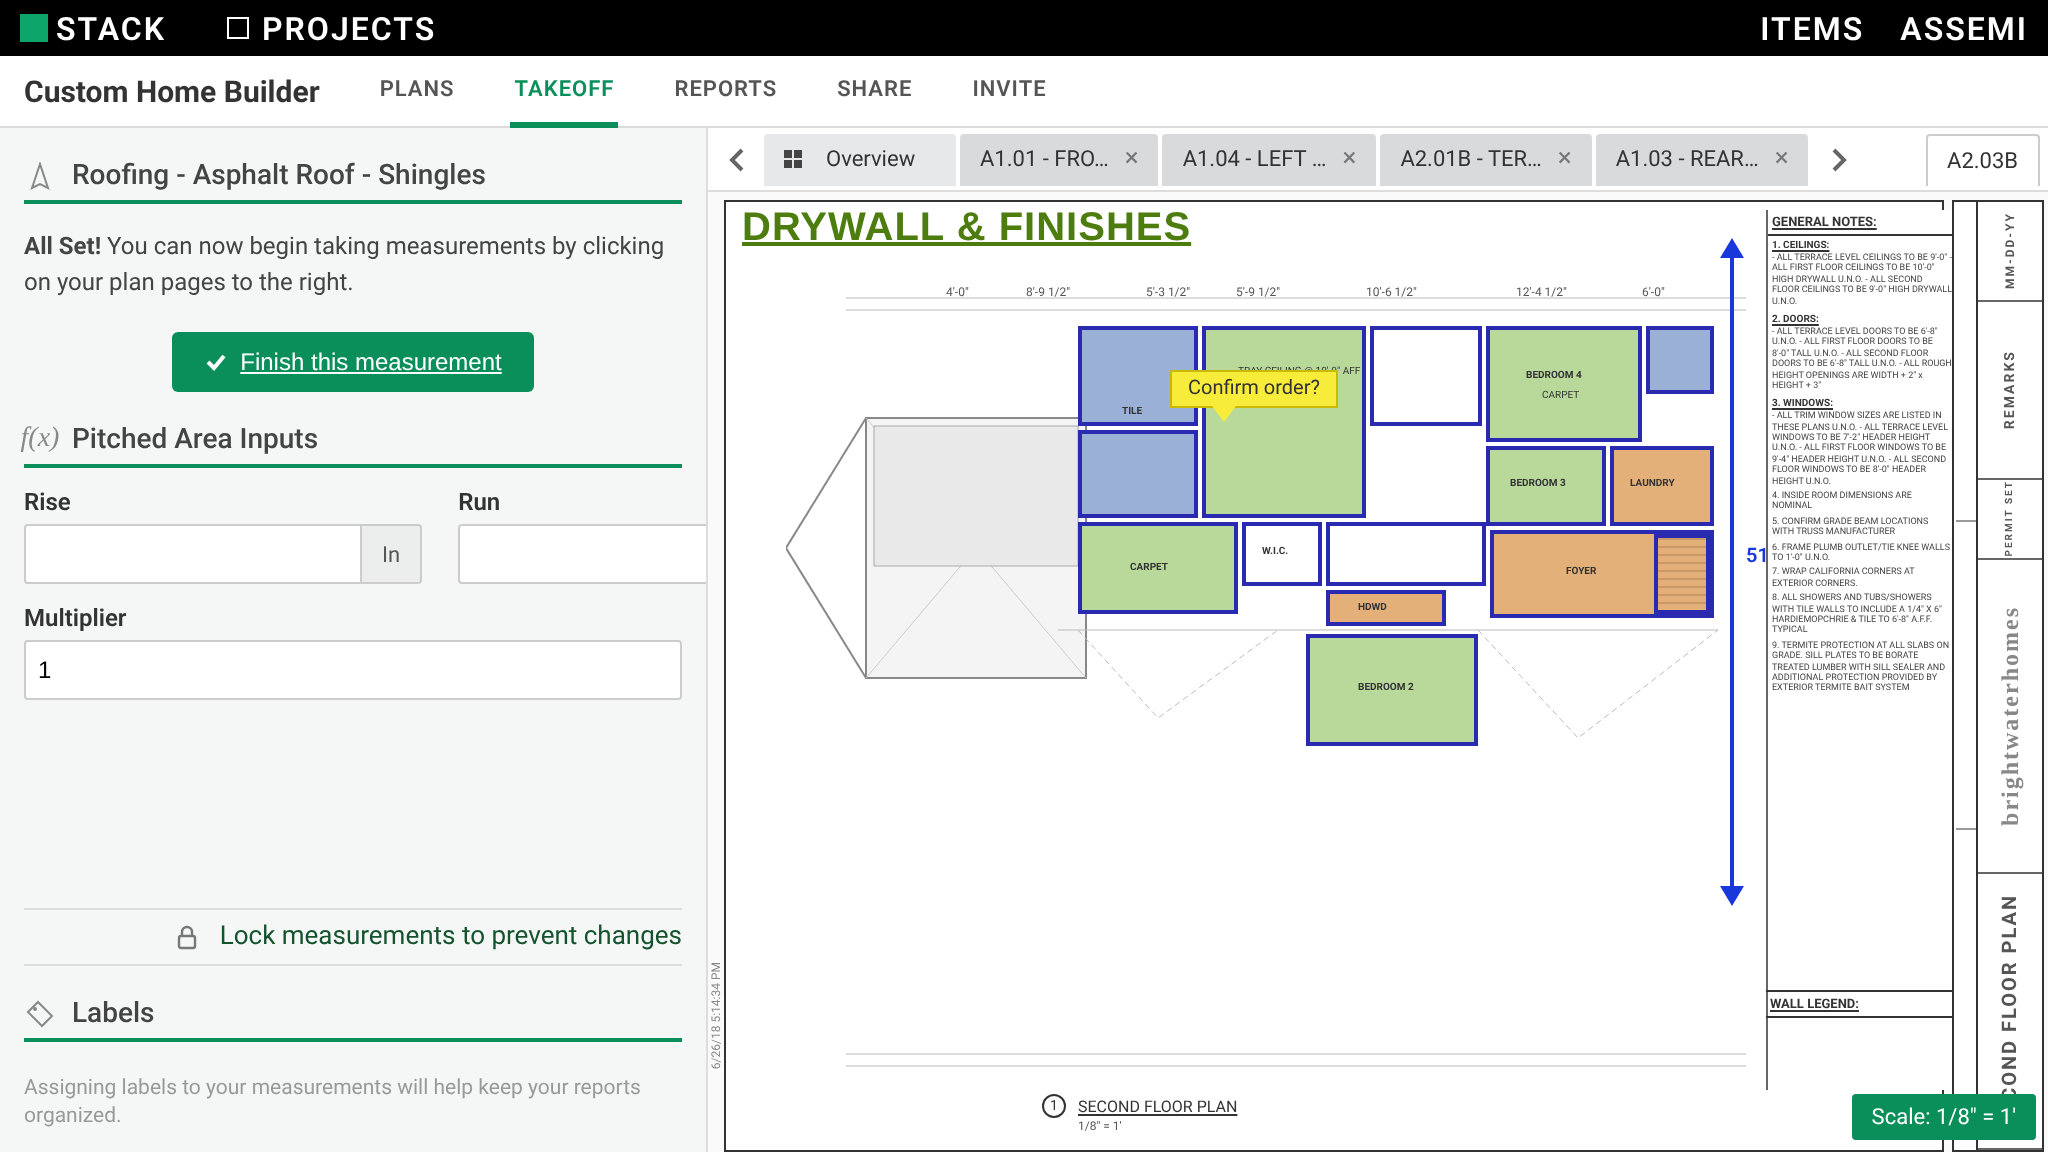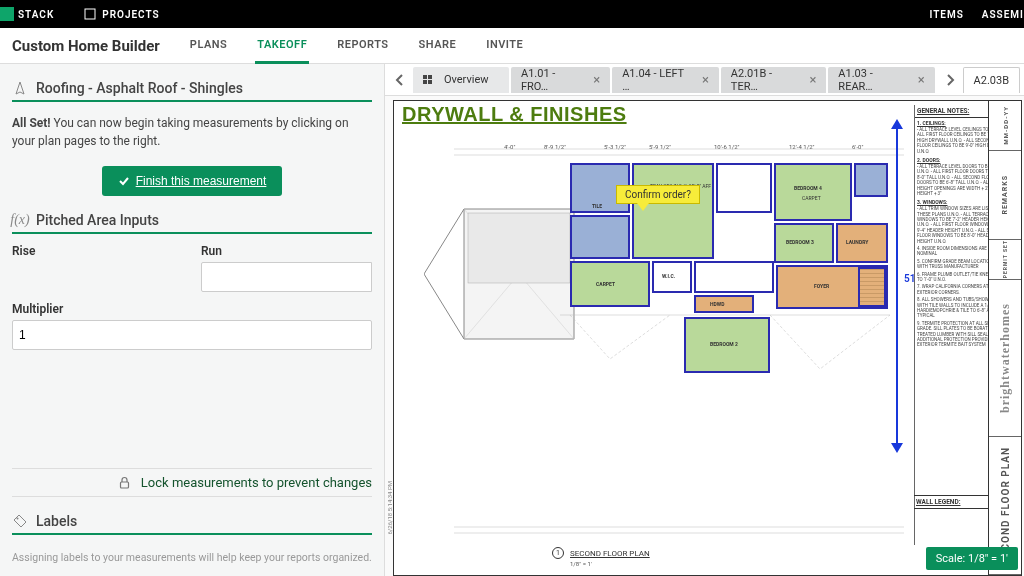--- a/index.html
+++ b/index.html
@@ -1,36 +1,36 @@
 <!DOCTYPE html>
 <html><head>
 <meta charset="utf-8">
 <style>
   * { box-sizing: border-box; margin: 0; padding: 0; }
   body { font-family: -apple-system, "Segoe UI", Roboto, Arial, sans-serif; font-size: 13px; color: #333; background: #fff; width: 1024px; height: 576px; overflow: hidden; }
 
   
-  .topbar { background: #000; height: 28px; display: flex; align-items: center; color: #fff; padding: 0 0; font-size: 10px; letter-spacing: 1px; font-weight: 600; }
+  .topbar { background: #000; height: 28px; display: flex; align-items: center; color: #fff; padding: 0 10px; font-size: 16px; letter-spacing: 1px; font-weight: 600; }
   .topbar .logo { display: flex; align-items: center; gap: 4px; margin-right: 30px; }
   .topbar .logo .logo-mark { width: 14px; height: 14px; background: #0ea56a; display: inline-block; }
   .topbar .projects { display: flex; align-items: center; gap: 6px; }
   .topbar .right { margin-left: auto; display: flex; gap: 18px; align-items: flex-end; }
 
   
   .navbar { height: 36px; border-bottom: 1px solid #ddd; display: flex; align-items: center; padding: 0 12px; }
   .navbar .title { font-weight: 700; font-size: 15px; margin-right: 28px; }
   .navbar .navtabs { display: flex; gap: 26px; font-size: 11px; letter-spacing: 0.5px; color: #555; font-weight: 600; }
   .navbar .navtab { padding: 10px 2px; cursor: pointer; }
   .navbar .navtab.active { color: #0a8f5b; border-bottom: 3px solid #0a8f5b; }
 
   
   .main { display: flex; height: calc(576px - 28px - 36px); }
 
   
-  .leftpanel { width: 385px; background: #f5f6f6; border-right: 1px solid #ddd; padding: 10px 12px; overflow: hidden; display: flex; flex-direction: column; gap: 10px; }
+  .leftpanel { width: 354px; background: #f5f6f6; border-right: 1px solid #ddd; padding: 10px 12px; overflow: hidden; display: flex; flex-direction: column; gap: 10px; }
   .section-head { display: flex; align-items: center; gap: 8px; font-size: 14px; color: #444; padding: 6px 0 4px; border-bottom: 2px solid #0a8f5b; font-weight: 500; }
   .section-head .ico { width: 16px; height: 16px; display: inline-flex; align-items: center; justify-content: center; color: #888; }
   .allset { font-size: 12px; color: #444; line-height: 1.5; padding: 2px 0 6px; }
   .allset strong { font-weight: 700; }
   .finish-btn { background: #0a8f5b; color: #fff; border: none; border-radius: 3px; padding: 8px 16px; font-size: 12px; cursor: pointer; display: inline-flex; align-items: center; gap: 6px; margin: 0 auto; text-decoration: underline; }
   .finish-wrap { text-align: center; }
 
   .inputs-grid { display: flex; gap: 18px; }
   .field { flex: 1; display: flex; flex-direction: column; gap: 4px; }
   .field-label { font-size: 12px; font-weight: 600; color: #333; }
@@ -165,20 +165,24 @@
       </button>
     </div>
 
     <div class="section-head">
       <span class="ico" style="font-style:italic;font-family:serif;color:#888;">f(x)</span>
       <span>Pitched Area Inputs</span>
     </div>
     <div class="inputs-grid">
       <div class="field">
         <div class="field-label">Rise</div>
+        <div class="input-group">
+          <input type="text" value="" style="">
+          <div class="unit">In</div>
+        </div>
       </div>
       <div class="field">
         <div class="field-label">Run</div>
         <div class="input-group">
           <input type="text" value="" style="">
 
         </div>
       </div>
     </div>
     <div class="field">

